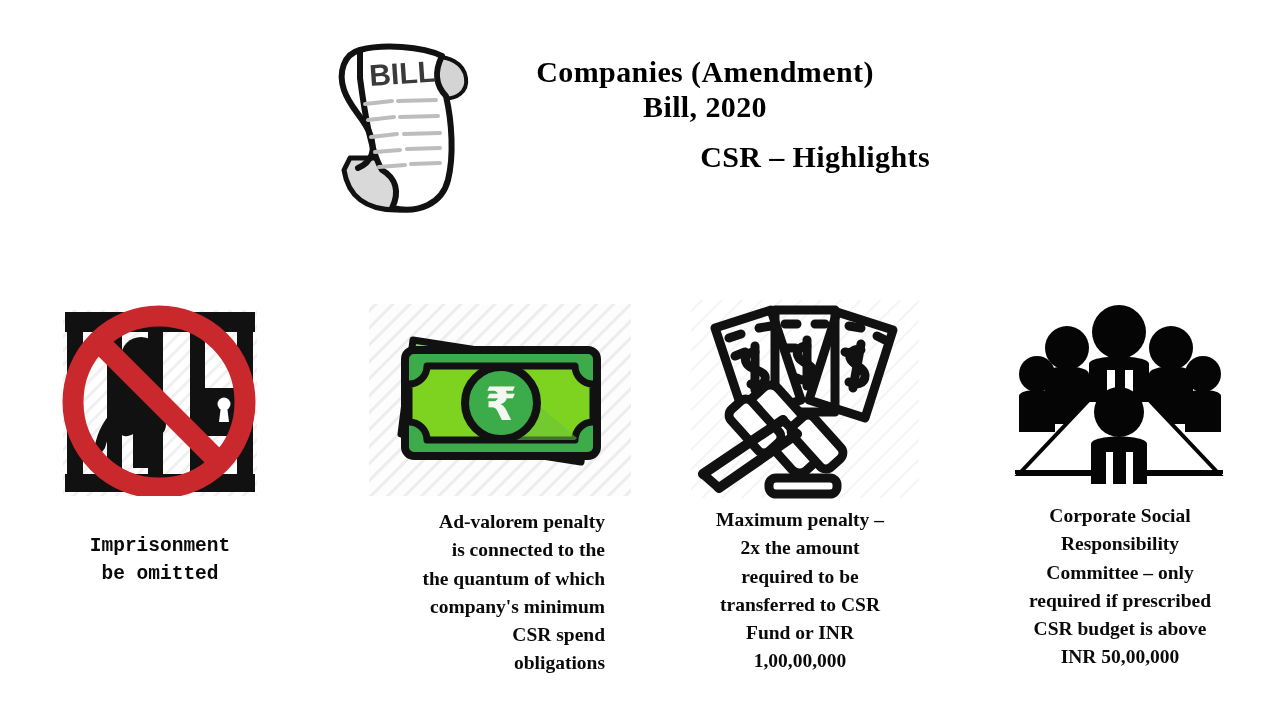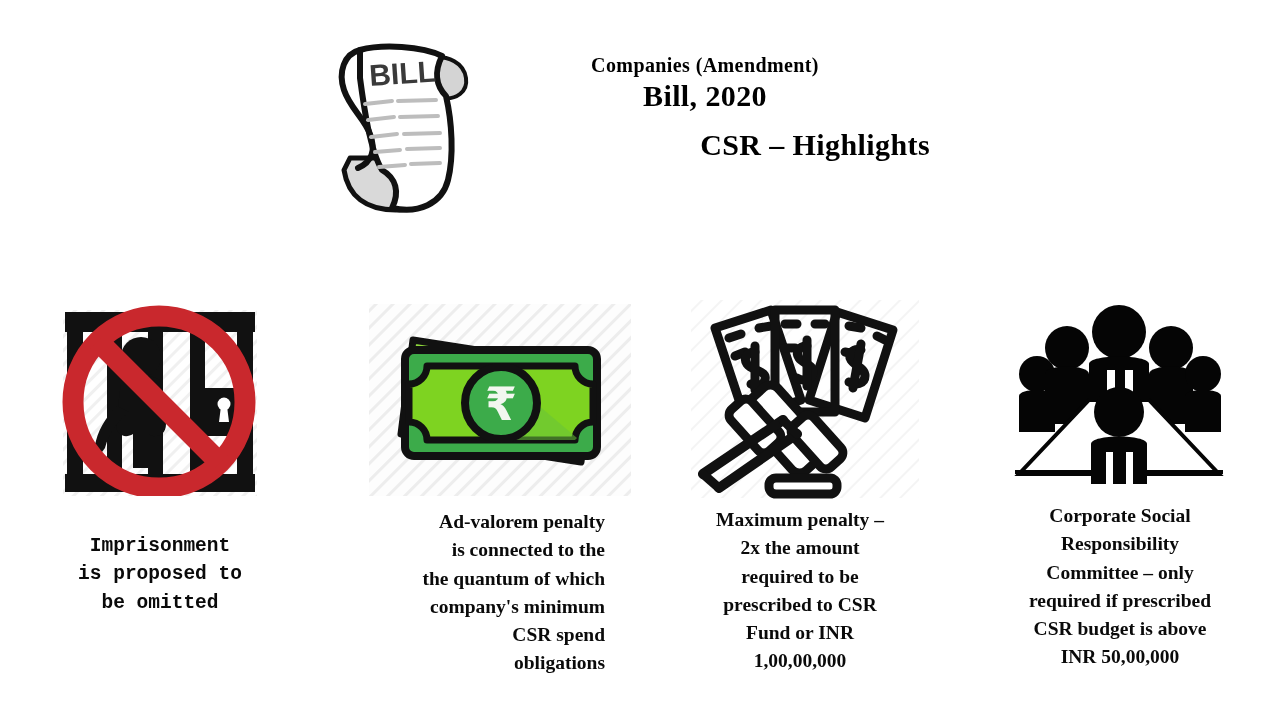--- a/index.html
+++ b/index.html
@@ -38,21 +38,21 @@
     padding-top: 16px;
     text-align: center;
   }
   .title-line {
     font-family: "Liberation Serif", "DejaVu Serif", serif;
     font-weight: 700;
     color: #000000;
     letter-spacing: 0.4px;
     line-height: 1.18;
   }
-  .title-line-1 { font-size: 20px; }
+  .title-line-1 { font-size: 30px; }
   .title-line-2 { font-size: 30px; }
   .title-line-3 { font-size: 30px; margin-top: 14px; text-align: right; }
 
   
   .columns {
     position: absolute;
     left: 0;
     top: 296px;
     width: 1280px;
     height: 420px;
@@ -172,21 +172,20 @@
           </g>
 
           <g>
             <circle cx="114" cy="106" r="86" fill="none" stroke="#c9282d" stroke-width="21"></circle>
             <line x1="53" y1="45" x2="175" y2="167" stroke="#c9282d" stroke-width="21"></line>
           </g>
         </svg>
       </div>
       <div class="caption c1">
         <div>Imprisonment</div>
-        <div>is proposed to</div>
         <div>be omitted</div>
       </div>
     </div>
 
     <div class="col">
       <div class="icon-box">
         <svg width="270" height="200" viewBox="0 0 270 200" aria-hidden="true">
           <defs>
             <pattern id="diagB" width="12" height="12" patternUnits="userSpaceOnUse" patternTransform="rotate(45)">
               <rect width="12" height="12" fill="#fdfdfd"></rect>
@@ -266,21 +265,21 @@
             <g>
               <rect x="84" y="182" width="68" height="16" rx="7" fill="#fff"></rect>
             </g>
           </g>
         </svg>
       </div>
       <div class="caption c3">
         <div>Maximum penalty –</div>
         <div>2x the amount</div>
         <div>required to be</div>
-        <div>prescribed to CSR</div>
+        <div>transferred to CSR</div>
         <div>Fund or INR</div>
         <div>1,00,00,000</div>
       </div>
     </div>
 
     <div class="col">
       <div class="icon-box">
         <svg width="240" height="190" viewBox="0 0 240 190" aria-hidden="true">
           <g fill="#050505">
 

